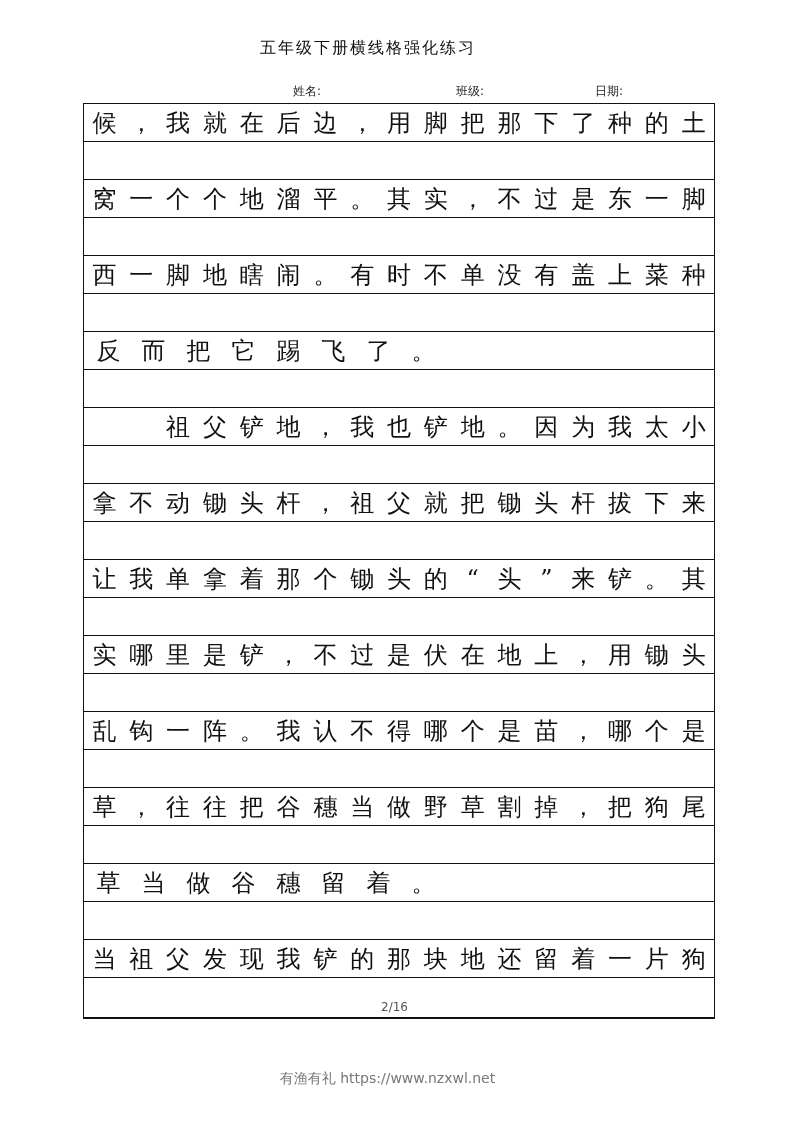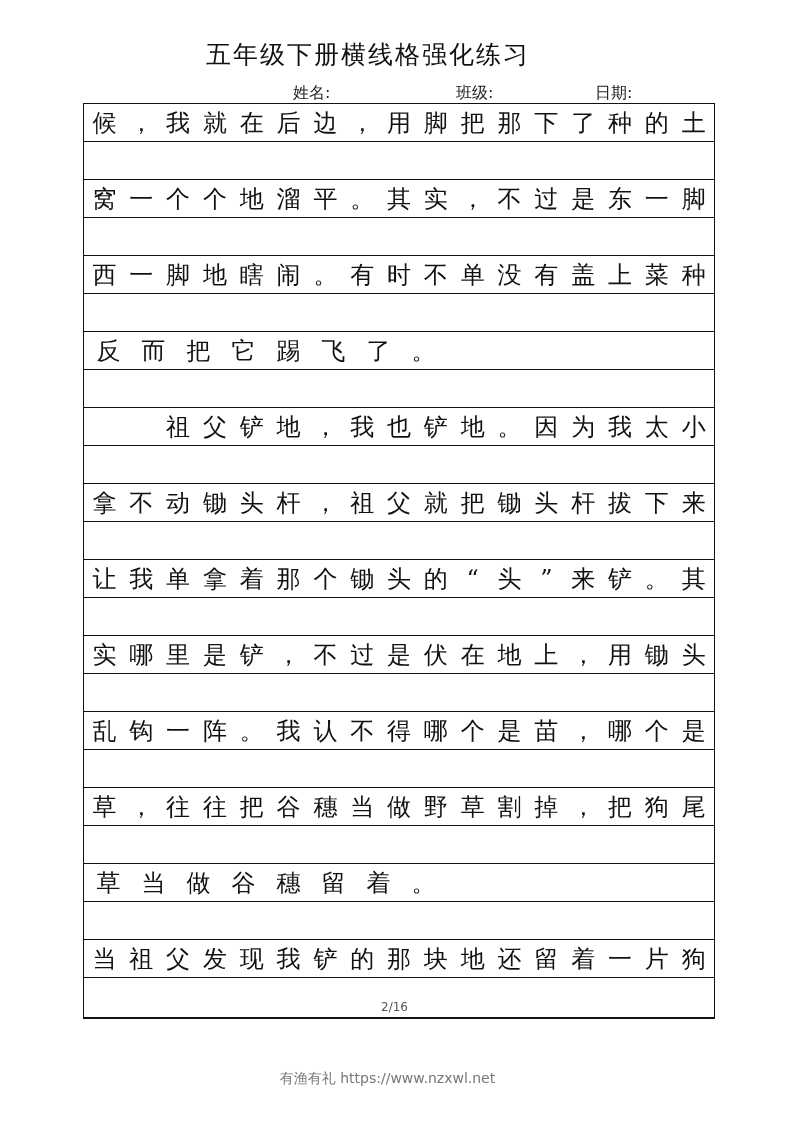--- a/index.html
+++ b/index.html
@@ -2,25 +2,25 @@
 <html><head>
   <meta charset="utf-8">
   <style>
     html, body { margin: 0; padding: 0; background: #ffffff; }
     body {
       width: 793px; height: 1122px; position: relative; overflow: hidden;
       font-family: "DejaVu Serif", "Liberation Serif", serif; color: #111;
     }
     .title {
       position: absolute; left: 0; top: 38px; width: 736px;
-      text-align: center; font-size: 25px; letter-spacing: 2px;
+      text-align: center; font-size: 16px; letter-spacing: 2px;
       font-family: "DejaVu Serif", serif; color: #111;
     }
     .meta {
-      position: absolute; top: 83px; font-size: 16px;
+      position: absolute; top: 83px; font-size: 12px;
       font-family: "DejaVu Sans", sans-serif; color: #222;
     }
     .meta.name { left: 293px; }
     .meta.class { left: 456px; }
     .meta.date { left: 595px; }
     .sheet {
       position: absolute; left: 83px; top: 103px; width: 630px;
       border: 1.5px solid #111; border-bottom-width: 2px; box-sizing: content-box;
     }
     .row {

